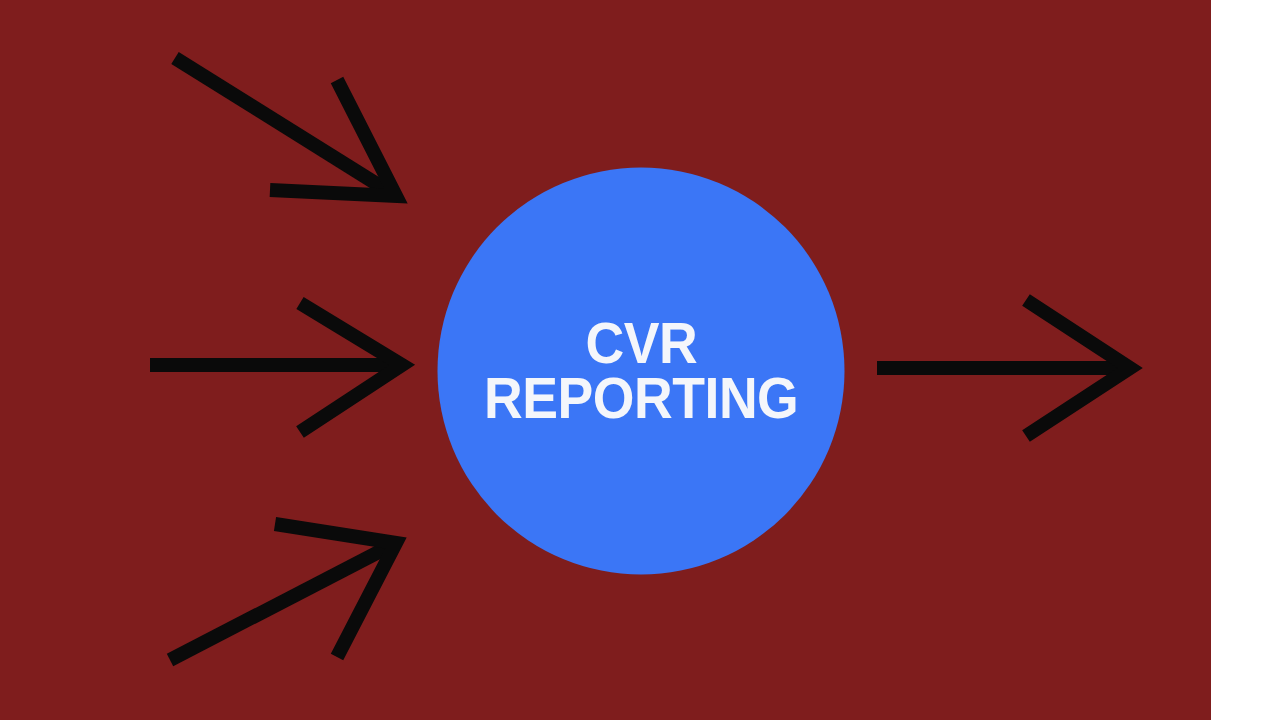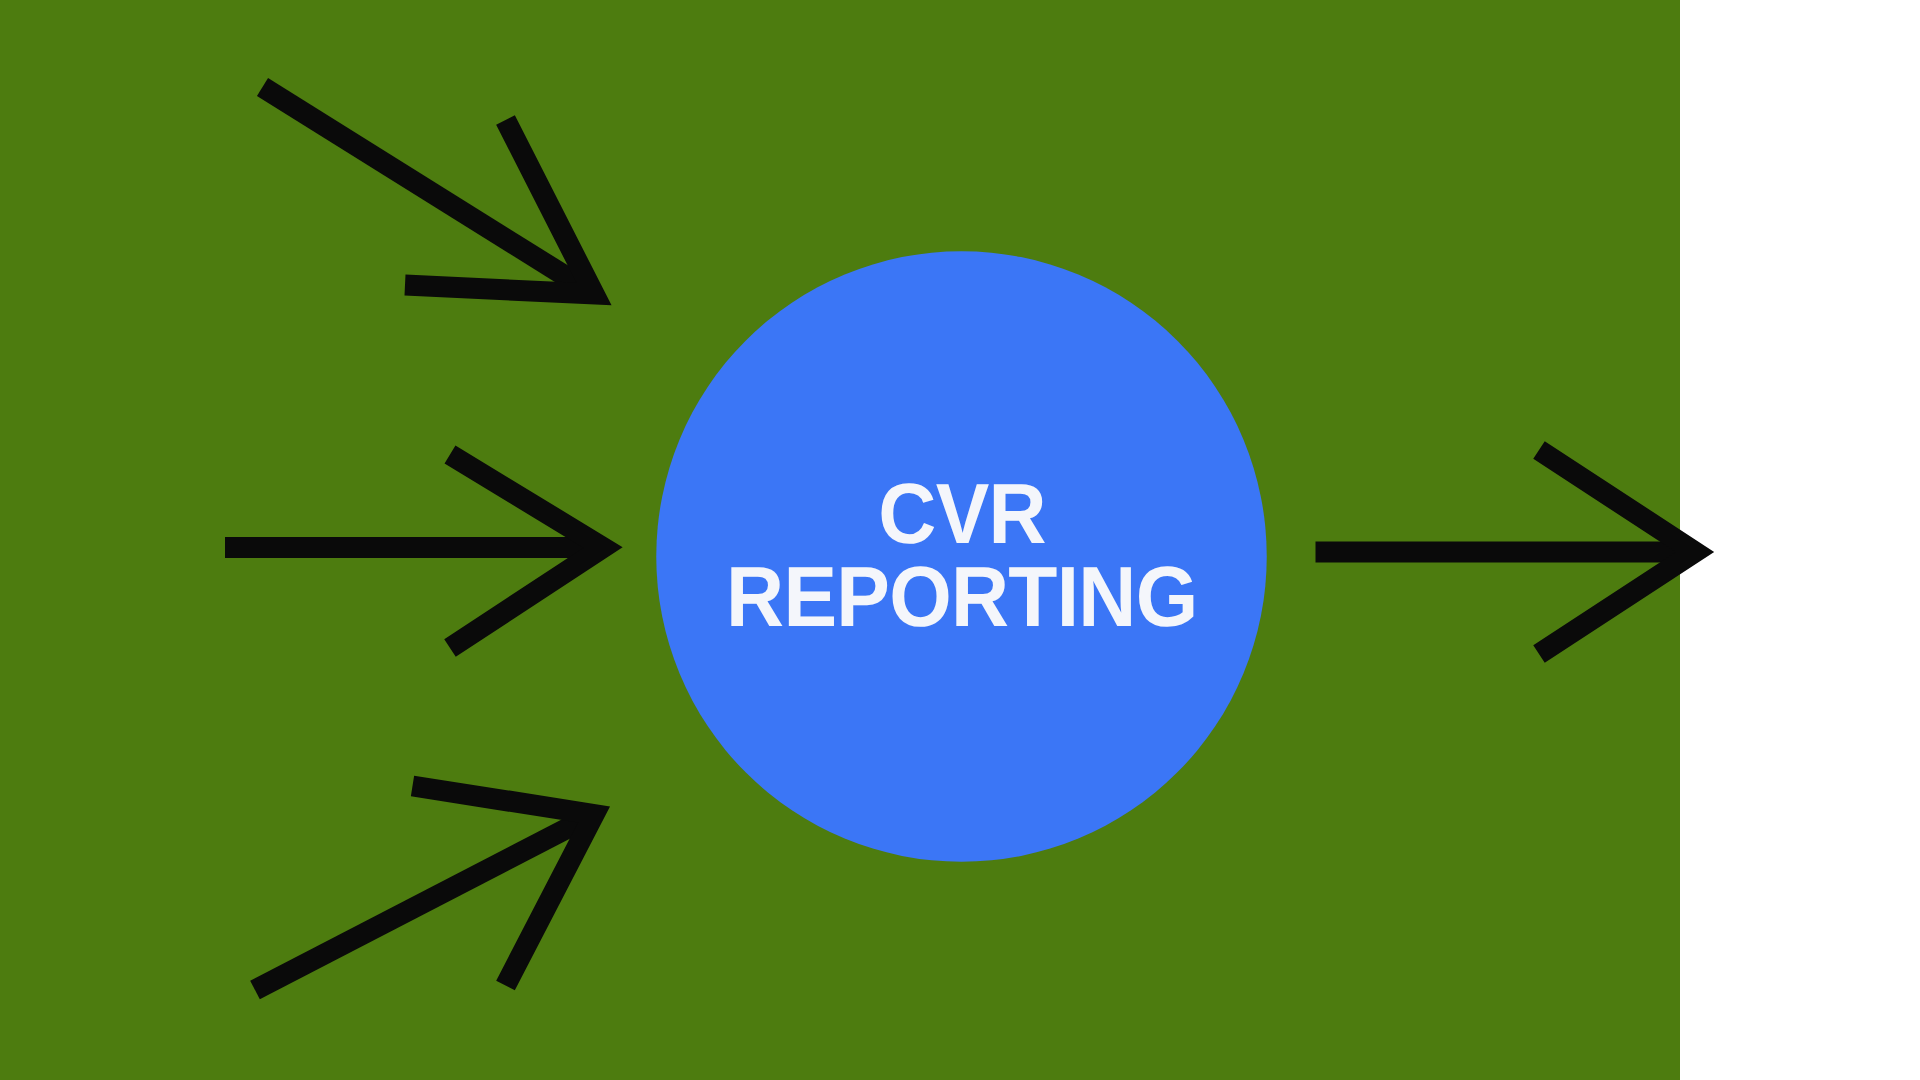--- a/index.html
+++ b/index.html
@@ -49,21 +49,21 @@
     text-align: center;
     white-space: nowrap;
     transform: scaleX(0.94);
   }
   .node-label .line-1 { font-size: 57px; }
   .node-label .line-2 { font-size: 57px; }
 </style>
 </head>
 <body>
 
-<div id="diagram-canvas" style="width: 1120px; height: 720px; background: #4d7c0f;">
+<div id="diagram-canvas" style="width: 1211px; height: 720px; background: #7f1d1d;">
 
   <svg id="diagram-svg" viewBox="0 0 1280 720">
 
     <g>
       <line x1="175" y1="58" x2="396" y2="196" stroke="#0a0a0a" stroke-width="14" stroke-linecap="butt"></line>
       <polyline points="337,80 396,196 270,190" fill="none" stroke="#0a0a0a" stroke-width="14" stroke-linecap="butt" stroke-linejoin="miter"></polyline>
     </g>
 
     <g>
       <line x1="150" y1="365" x2="402" y2="365" stroke="#0a0a0a" stroke-width="14" stroke-linecap="butt"></line>

